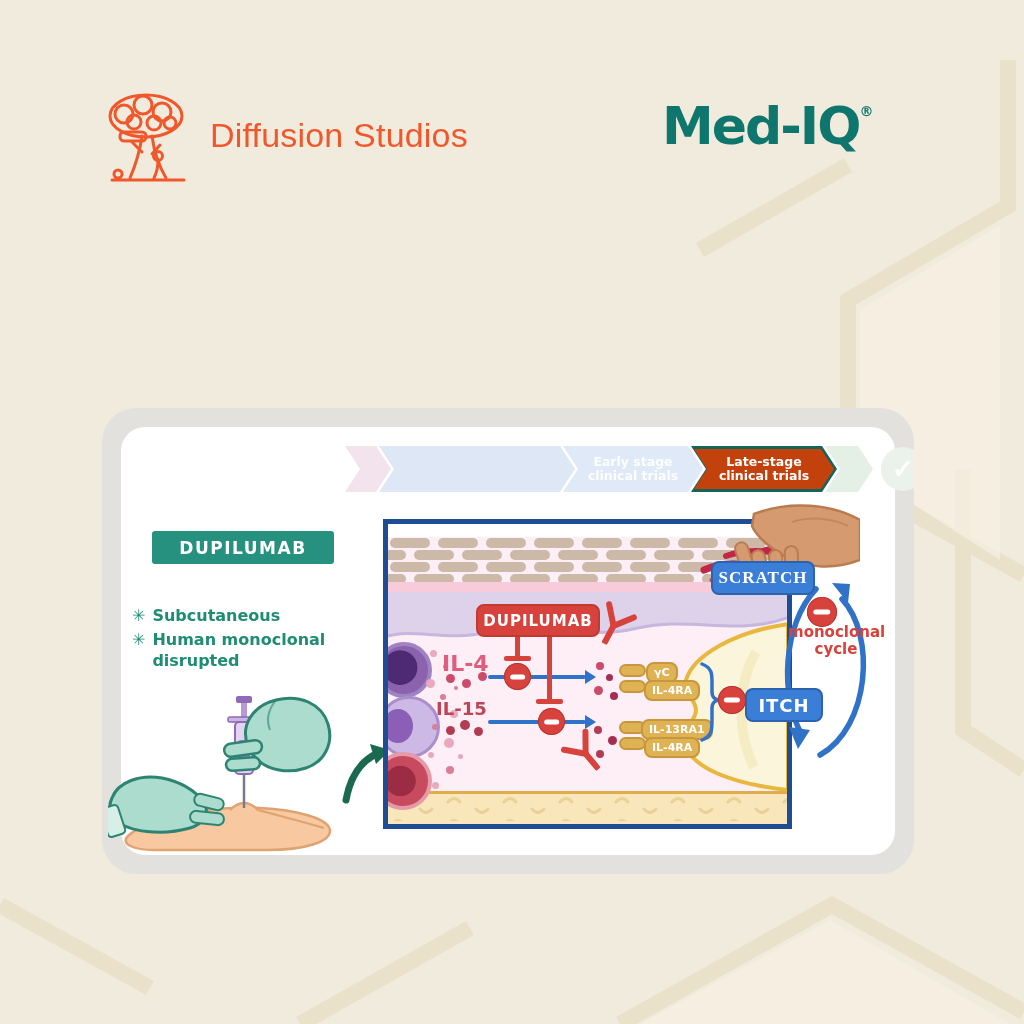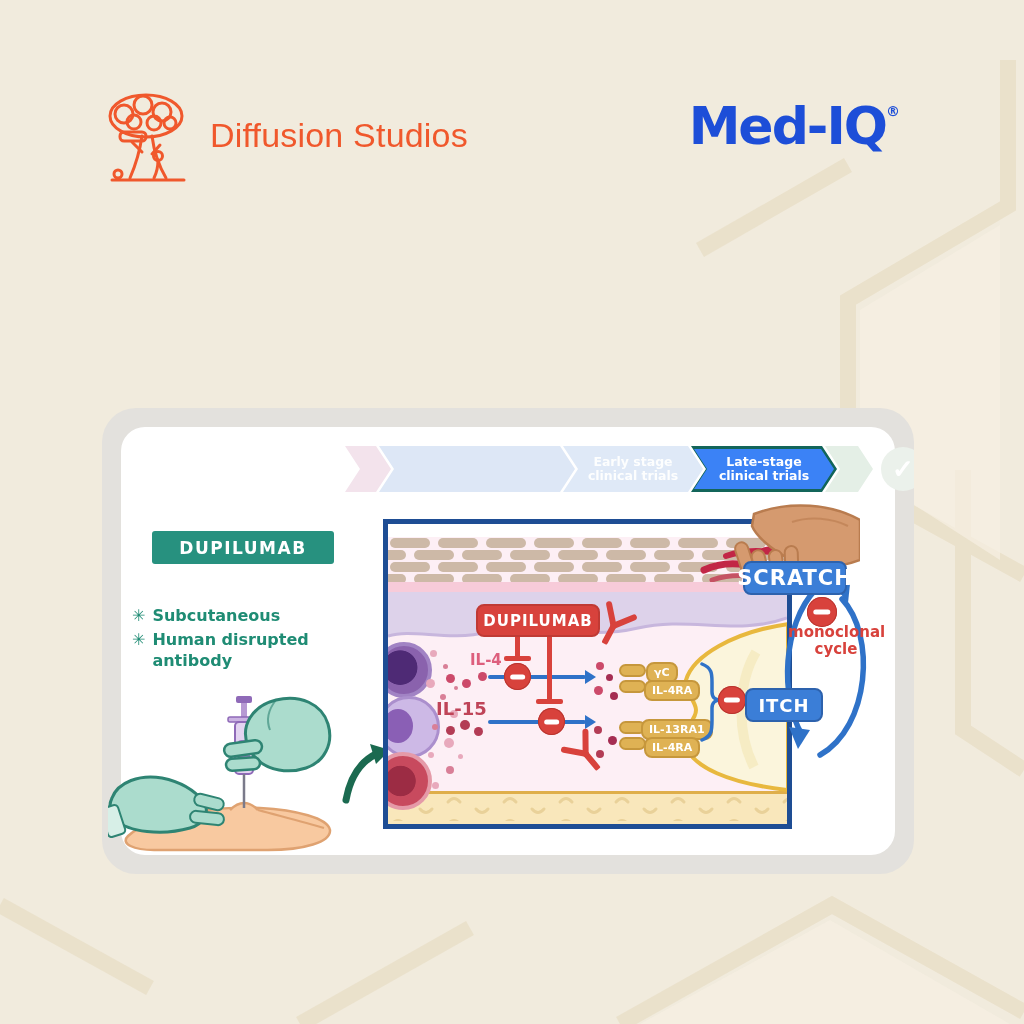--- a/index.html
+++ b/index.html
@@ -5,21 +5,21 @@
   html,body{margin:0;padding:0;}
   body{width:1024px;height:1024px;position:relative;overflow:hidden;
        background:#f1ebdd;font-family:"Liberation Sans",sans-serif;}
   .abs{position:absolute;}
 
   
   #bg-pattern{left:0;top:0;width:1024px;height:1024px;z-index:0;}
 
   
   #studio-name{left:210px;top:116px;font-size:34px;color:#f0582c;font-weight:500;letter-spacing:.2px;}
-  #brand-logo{left:628px;top:96px;width:272px;text-align:right;color:#1d4ed8;
+  #brand-logo{left:662px;top:96px;width:272px;text-align:left;color:#0f766e;
               font-family:"DejaVu Sans",sans-serif;font-weight:800;font-size:52px;letter-spacing:-2px;}
   #brand-logo sup{font-size:14px;letter-spacing:0;vertical-align:28px;}
 
   
   #card{left:102px;top:408px;width:812px;height:466px;background:#e3e1dd;border-radius:34px;z-index:2;overflow:hidden;}
   #card-inner{position:absolute;left:19px;top:19px;right:19px;bottom:19px;background:#ffffff;border-radius:24px;}
 
   
   #pipeline{left:243px;top:38px;height:46px;display:flex;align-items:center;z-index:4;}
   .chev{height:46px;position:relative;flex:none;
@@ -59,42 +59,42 @@
   #immune-cell-1{left:-12px;top:118px;width:48px;height:48px;border:4px solid #a183c4;
         background:radial-gradient(circle at 42% 45%, #4e2a75 0 44%, #8a62ad 46%);}
   #immune-cell-2{left:-10px;top:172px;width:56px;height:56px;border:3px solid #ab8fcd;background:#cdb9e6;}
   #immune-cell-2 .nucleus{position:absolute;left:2px;top:10px;width:30px;height:34px;border-radius:50%;background:#8a5fb5;}
   #immune-cell-3{left:-14px;top:228px;width:50px;height:50px;border:4px solid #e59aa8;
         background:radial-gradient(circle at 45% 50%, #9c2c44 0 40%, #c84a5e 42%);}
 
   .dot{position:absolute;border-radius:50%;}
 
   .cyto-label{font-family:"DejaVu Sans",sans-serif;font-weight:bold;}
-  #il4-label{left:54px;top:127px;font-size:15px;color:#dd5f7d;margin-left:28px;}
+  #il4-label{left:54px;top:127px;font-size:22px;color:#dd5f7d;}
   #il13-label{left:48px;top:174px;font-size:18px;color:#bf4458;}
 
   .flow-bar{height:4px;background:#2f72c8;border-radius:2px;}
   .arrowhead{width:0;height:0;border-top:7px solid transparent;border-bottom:7px solid transparent;border-left:11px solid #2f72c8;}
 
   .no-icon{border-radius:50%;background:#d8423c;box-shadow:inset 0 0 0 1px #b9352f;}
   .no-icon::after{content:"";position:absolute;left:50%;top:50%;transform:translate(-50%,-50%);
         width:58%;height:5px;background:#fff;border-radius:3px;}
 
   #blocker-label{left:88px;top:80px;width:120px;height:29px;background:#d8423c;border:2px solid #c03a34;border-radius:8px;
         color:#fff;font-family:"DejaVu Sans",sans-serif;font-weight:bold;font-size:15px;letter-spacing:1px;
         display:flex;align-items:center;justify-content:center;z-index:6;}
   .inhib{background:#d8423c;border-radius:2px;}
 
   .receptor-stem{width:27px;height:13px;border-radius:7px;background:#dfb254;border:2px solid #c6973c;box-sizing:border-box;}
   .receptor-pill{padding:2px 6px;border-radius:8px;background:#dfb254;border:2px solid #c6973c;
         color:#fff;font-family:"DejaVu Sans",sans-serif;font-weight:bold;font-size:11px;white-space:nowrap;}
 
   #itch-label,#scratch-label{background:#3b7ed7;border:2px solid #2d62ad;border-radius:8px;color:#fff;
         font-family:"DejaVu Sans",sans-serif;font-weight:bold;display:flex;align-items:center;justify-content:center;z-index:8;}
-  #scratch-label{left:641px;top:153px;width:100px;height:30px;font-size:21px;letter-spacing:1px;}
+  #scratch-label{left:609px;top:153px;width:100px;height:30px;font-size:17px;letter-spacing:1px;font-family:Liberation Serif, serif;}
   #itch-label{left:643px;top:280px;width:74px;height:30px;font-size:18px;letter-spacing:1px;}
 
   #cycle-label{left:686px;top:216px;width:96px;text-align:center;color:#d8423c;
         font-family:"DejaVu Sans",sans-serif;font-weight:bold;font-size:15px;line-height:1.15;z-index:8;}
 </style>
 </head>
 <body>
 
 <svg id="bg-pattern" class="abs" viewBox="0 0 1024 1024">
   <g stroke="#e7dcc2" stroke-width="16" fill="none" opacity="0.65">
@@ -136,35 +136,35 @@
 </div>
 
 <div id="card" class="abs">
   <div id="card-inner"></div>
 
   <div id="pipeline" class="abs">
     <div class="chev" style="width:46px;background:#f3e3ec;"></div>
     <div class="chev" style="width:196px;background:#dde7f6;"></div>
     <div class="chev" style="width:140px;background:#dfe9f7;color:#fdfefe;padding:0 12px;box-sizing:border-box;">Early stage clinical trials</div>
     <div class="chev" style="width:146px;background:#13655a;">
-      <div class="chev-inner" style="background:#3b82f6;padding:0 10px;">Late-stage clinical trials</div>
+      <div class="chev-inner" style="background:#c2410c;padding:0 10px;">Late-stage clinical trials</div>
     </div>
     <div class="chev" style="width:48px;background:#e4efe6;"></div>
     <div id="check-badge">✓</div>
   </div>
 
   <div id="active-drug" class="abs">DUPILUMAB</div>
   <div id="drug-bullets" class="abs">
     <div class="bullet-row">
       <span class="bullet-marker">✳</span>
       <span>Subcutaneous</span>
     </div>
     <div class="bullet-row">
       <span class="bullet-marker">✳</span>
-      <span>Human disrupted antibody</span>
+      <span>Human monoclonal disrupted</span>
     </div>
   </div>
 
   <div id="diagram" class="abs">
     <div id="layer-top-white" class="abs"></div>
     <svg id="layer-scales" class="abs">
       <defs>
         <pattern id="scales-pat" width="48" height="24" patternUnits="userSpaceOnUse">
           <rect x="2" y="2" width="40" height="10" rx="5" fill="#cdb9a7"></rect>
           <rect x="-22" y="14" width="40" height="10" rx="5" fill="#cdb9a7"></rect>

